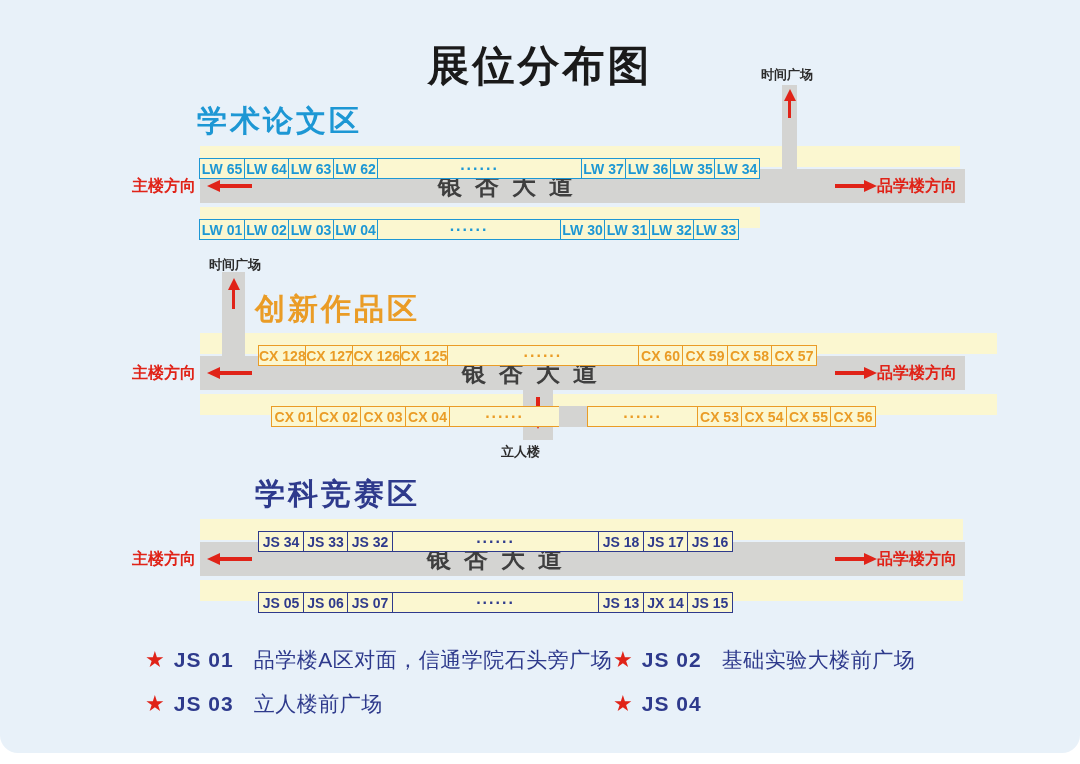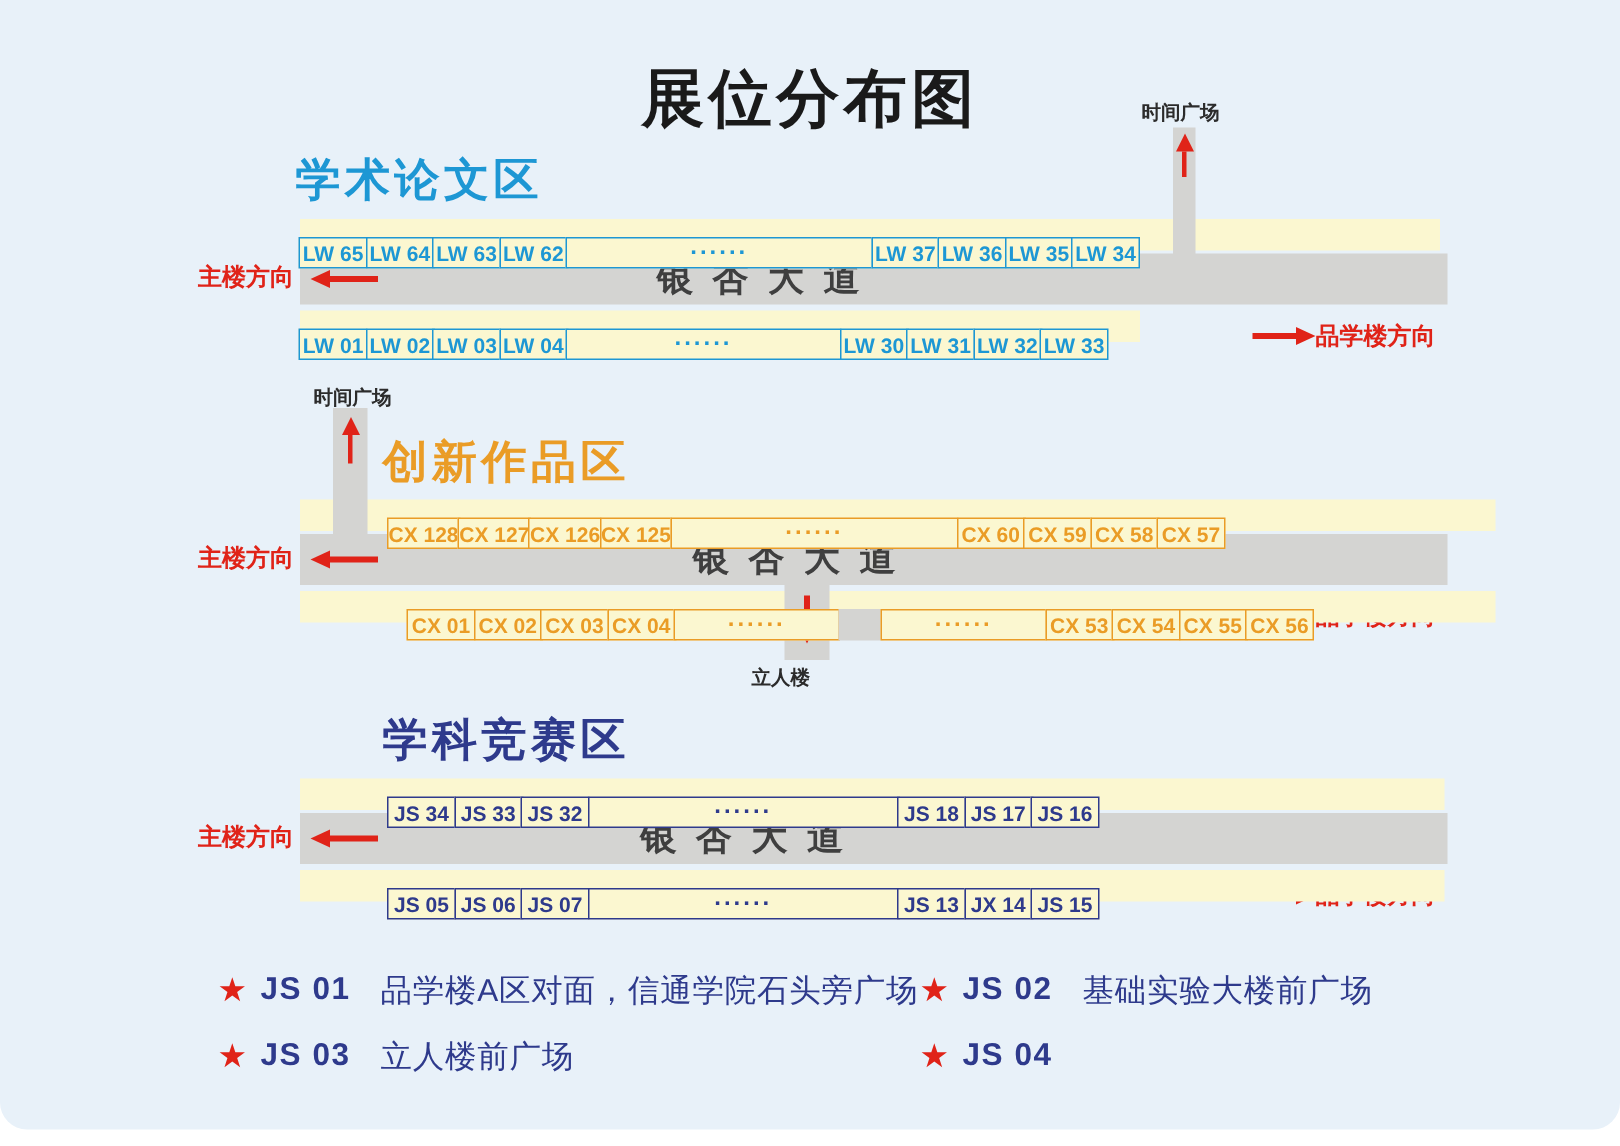--- a/index.html
+++ b/index.html
@@ -33,21 +33,21 @@
   .cell.gap{flex:0 0 30px;background:var(--c-road);border:none;}
 
   .sec-academic{--accent:var(--c-blue);}
   .sec-innovation{--accent:var(--c-orange);}
   .sec-competition{--accent:var(--c-navy);}
 
   .road-label{position:absolute;top:0;line-height:34px;transform:translateX(-50%);
         font-size:24px;font-weight:600;letter-spacing:13px;color:var(--c-roadtext);white-space:nowrap;}
   .dir-text{font-size:16px;font-weight:800;color:var(--c-red);white-space:nowrap;}
   .dir-left-abs{position:absolute;width:86px;text-align:right;line-height:22px;z-index:4;}
-  .right-group{position:absolute;right:8px;top:0;height:34px;display:flex;align-items:center;margin-top:38px;}
+  .right-group{position:absolute;right:8px;top:0;height:34px;display:flex;align-items:center;}
 
   .small-label{position:absolute;font-size:13px;font-weight:700;color:#2b2b2b;
         white-space:nowrap;z-index:4;}
 
   
   .arr-h{display:flex;align-items:center;height:14px;}
   .arr-h .stem{height:3.5px;background:var(--c-red);flex:1 1 auto;}
   .arr-h.left .head{width:0;height:0;border-top:6.5px solid transparent;
         border-bottom:6.5px solid transparent;border-right:13px solid var(--c-red);}
   .arr-h.right .head{width:0;height:0;border-top:6.5px solid transparent;

